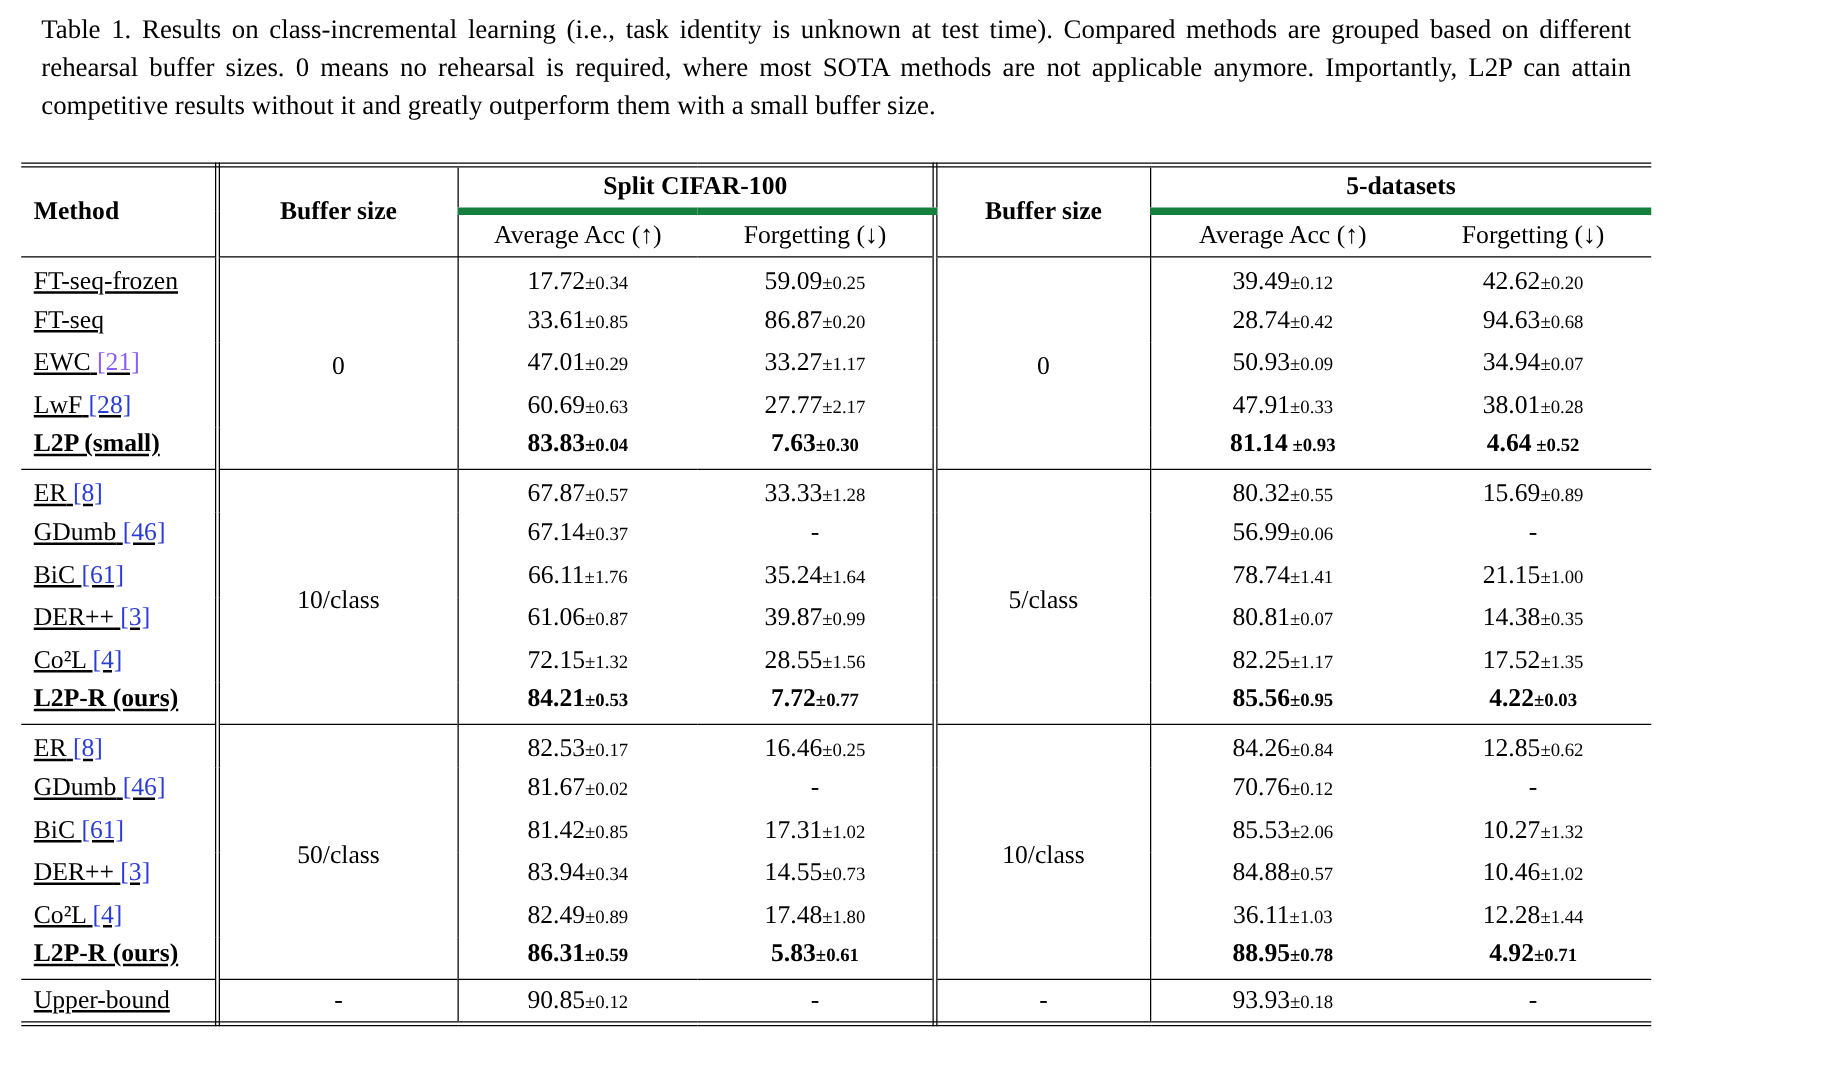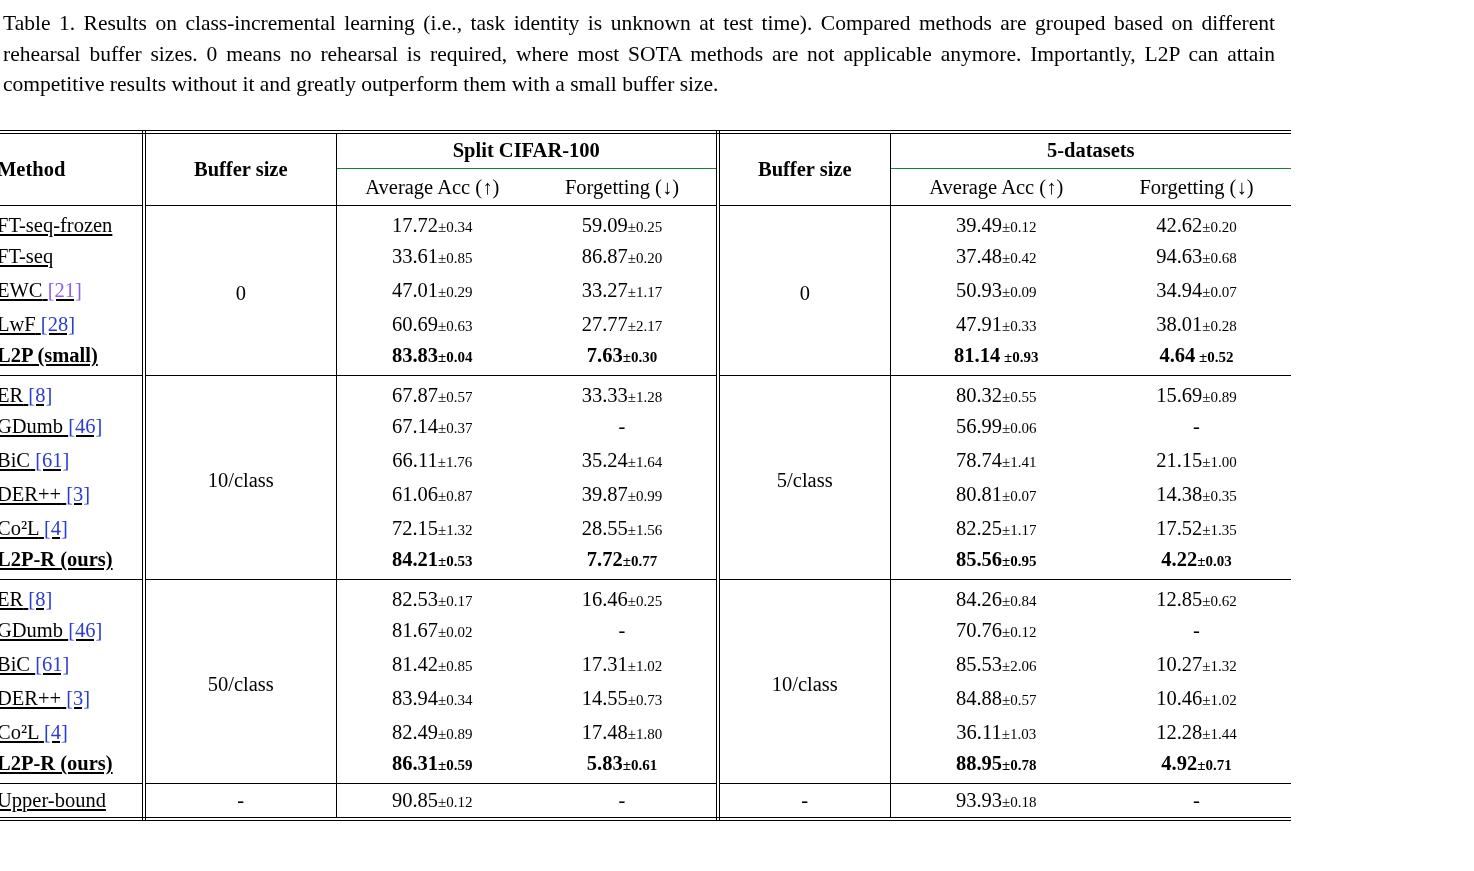--- a/index.html
+++ b/index.html
@@ -2,21 +2,21 @@
 <html><head>
 <meta charset="utf-8">
 <style>
   * { box-sizing: border-box; }
   html, body { margin: 0; padding: 0; background: #ffffff; }
   body {
     width: 1474px; height: 871px; overflow: hidden;
     font-family: "Liberation Serif", "DejaVu Serif", serif;
     color: #000;
   }
-  .page { padding: 8px 3px 0 3px; width: 1278px; }
+  .page { padding: 8px 3px 0 3px; width: 1278px; margin-left: 30px; }
 
   
   .caption {
     font-size: 21.5px;
     line-height: 1.42;
     text-align: justify;
     margin: 0;
   }
 
   
@@ -40,21 +40,21 @@
   
   .bR-double { border-right: 4px double #000; }
   .bR-single { border-right: 1px solid #000; }
 
   
   thead th { vertical-align: middle; font-weight: bold; text-align: center; }
   thead tr { height: 37px; }
   tr.hrow1 th { border-top: 4px double #000; }
   th.hd-span { border-bottom: 1px solid #000; }
   tr.hrow2 th { border-bottom: 1px solid #000; }
-  th.group-title { border-bottom: 1px solid #15803d; }
+  th.group-title { border-bottom: 6px solid #15803d; }
   th.method-head { text-align: left; padding-left: 10px; }
   th.subhead { font-weight: normal; }
 
   
   tbody td { height: 34px; vertical-align: middle; }
   tr.group-first td { border-top: 1px solid #000; padding-top: 5px; }
   tr.group-last td { padding-bottom: 5px; }
   tr.final-row td { border-bottom: 4px double #000; }
 
   td.method-cell { text-align: left; padding-left: 10px; white-space: nowrap; text-decoration: underline; }
@@ -104,21 +104,21 @@
             <td class="num-cell"><span class="val">17.72</span><span class="pm">±0.34</span></td>
             <td class="num-cell bR-double"><span class="val">59.09</span><span class="pm">±0.25</span></td>
             <td class="buffer-cell bR-single" rowspan="5">0</td>
             <td class="num-cell"><span class="val">39.49</span><span class="pm">±0.12</span></td>
             <td class="num-cell"><span class="val">42.62</span><span class="pm">±0.20</span></td>
           </tr>
           <tr>
             <td class="method-cell bR-double"><span>FT-seq</span></td>
             <td class="num-cell"><span class="val">33.61</span><span class="pm">±0.85</span></td>
             <td class="num-cell bR-double"><span class="val">86.87</span><span class="pm">±0.20</span></td>
-            <td class="num-cell"><span class="val">37.48</span><span class="pm">±0.42</span></td>
+            <td class="num-cell"><span class="val">28.74</span><span class="pm">±0.42</span></td>
             <td class="num-cell"><span class="val">94.63</span><span class="pm">±0.68</span></td>
           </tr>
           <tr>
             <td class="method-cell bR-double"><span>EWC</span> <span class="cite" style="color: #8b5cf6;">[21]</span></td>
             <td class="num-cell"><span class="val">47.01</span><span class="pm">±0.29</span></td>
             <td class="num-cell bR-double"><span class="val">33.27</span><span class="pm">±1.17</span></td>
             <td class="num-cell"><span class="val">50.93</span><span class="pm">±0.09</span></td>
             <td class="num-cell"><span class="val">34.94</span><span class="pm">±0.07</span></td>
           </tr>
           <tr>

